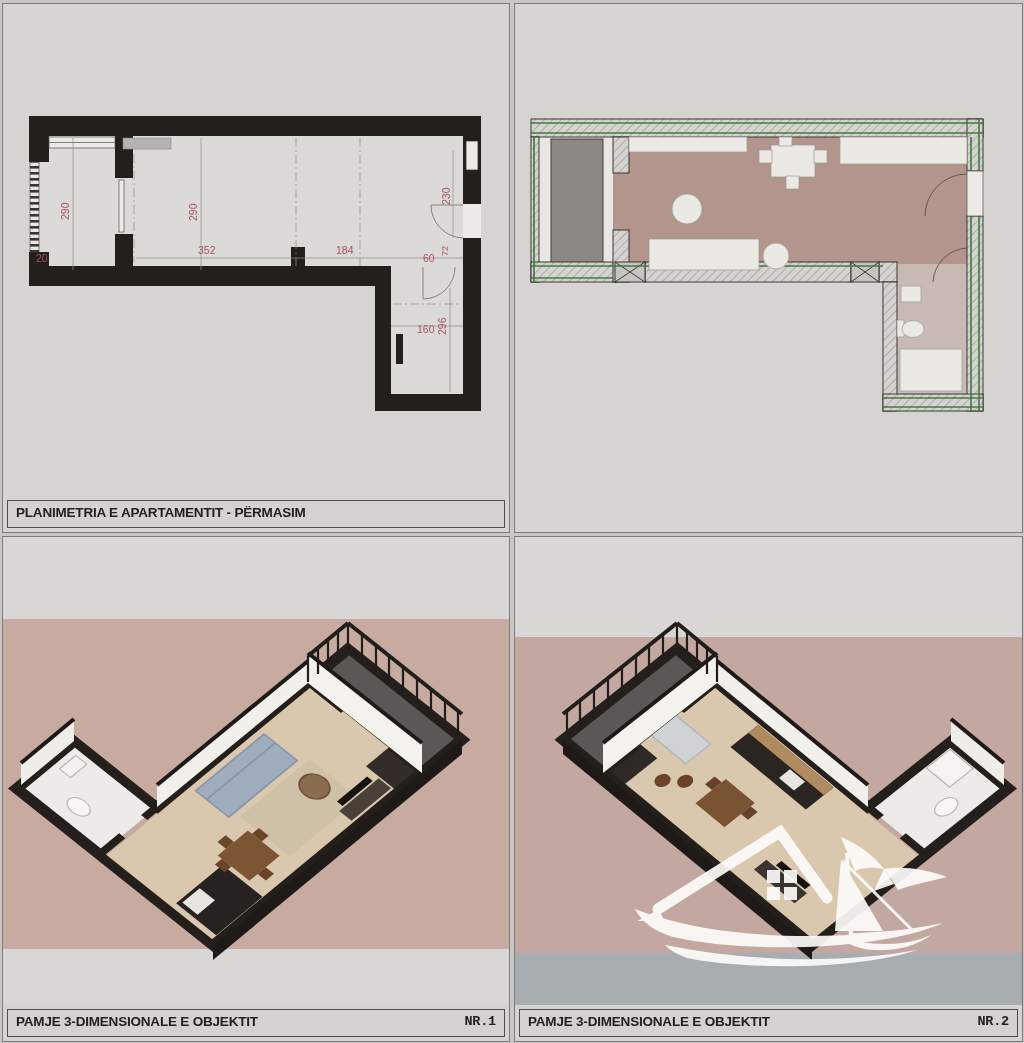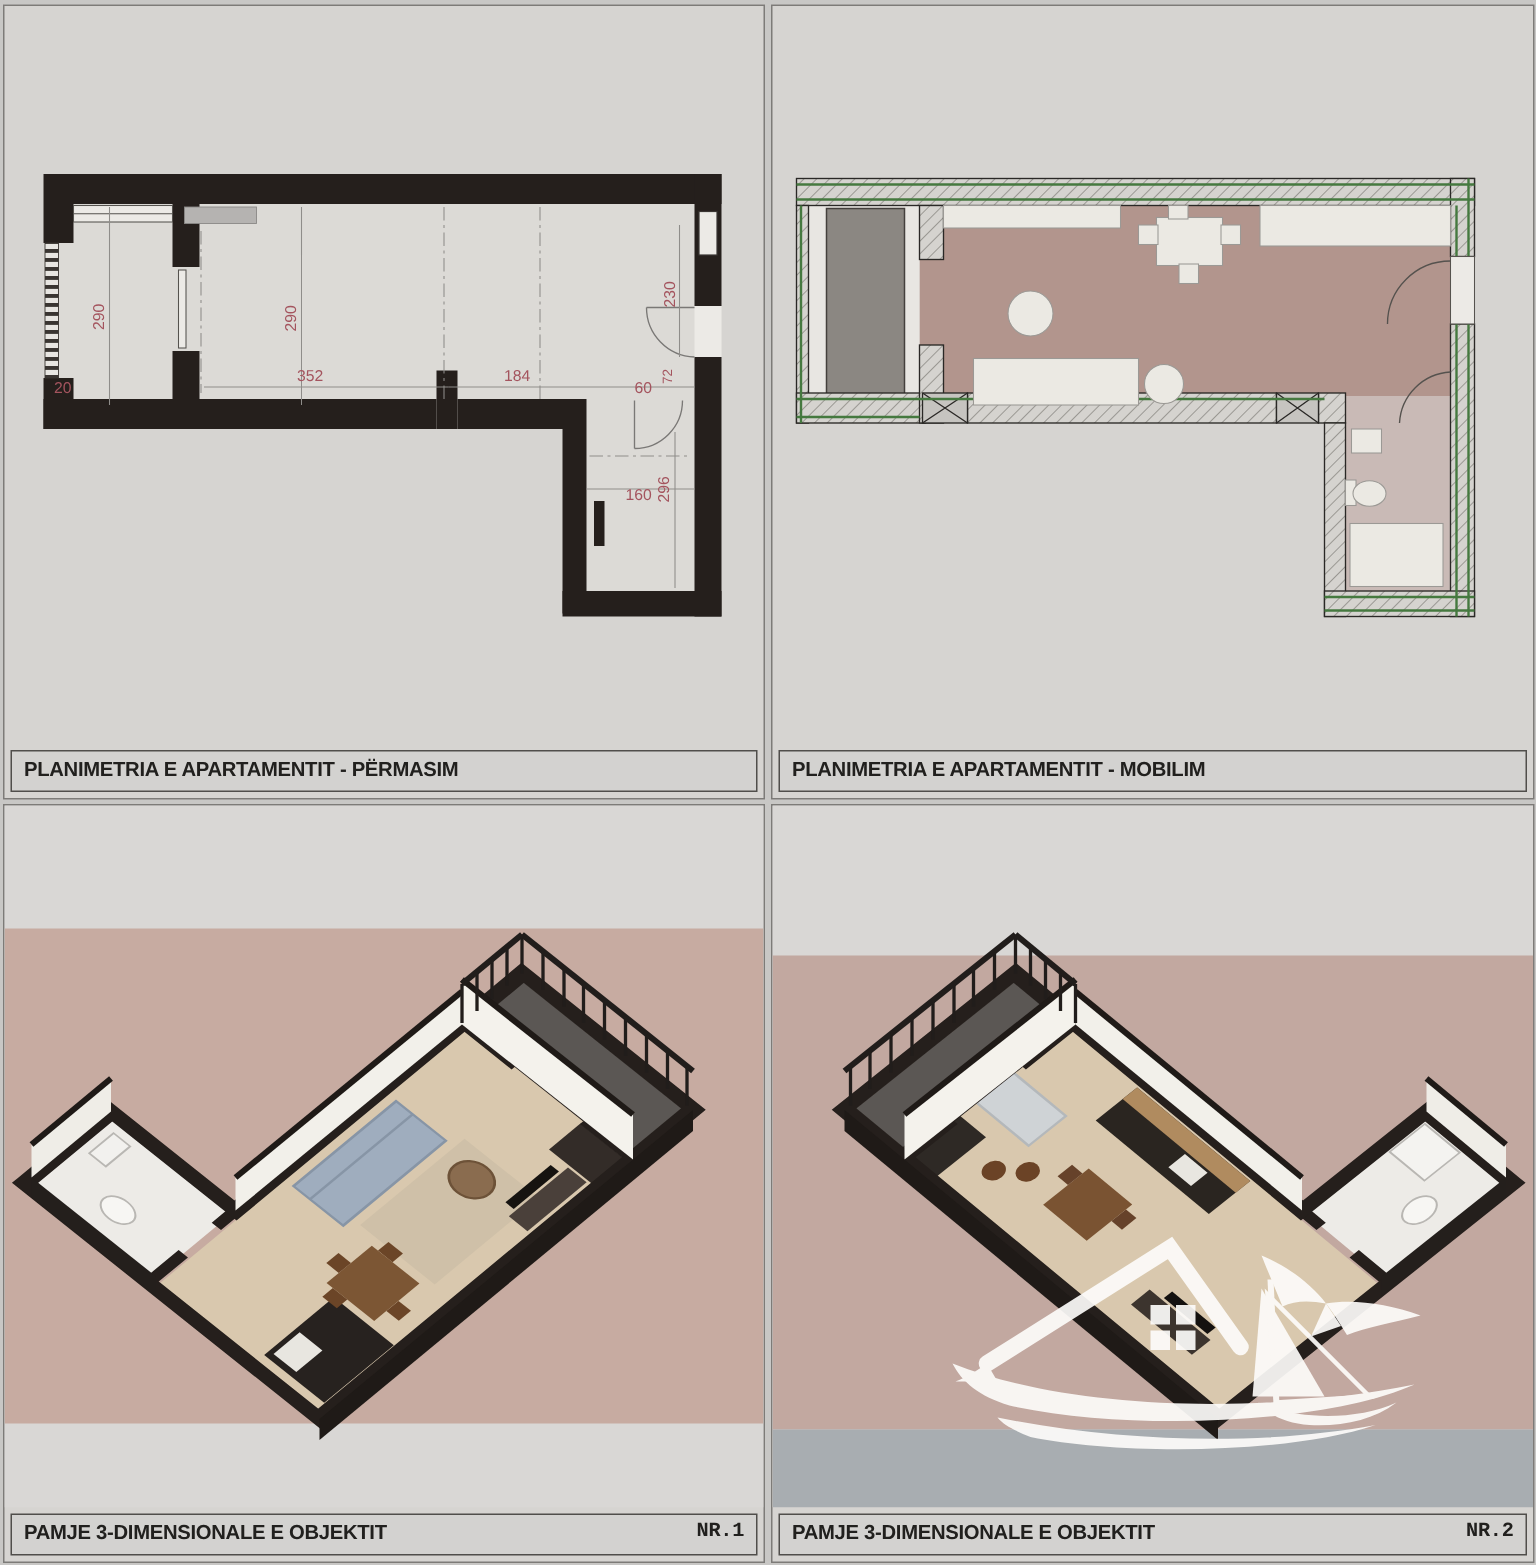--- a/index.html
+++ b/index.html
@@ -174,23 +174,20 @@
         <circle cx="261" cy="252" r="13"></circle>
         <rect x="134" y="235" width="110" height="31"></rect>
         <rect x="386" y="282" width="20" height="16"></rect>
         <g>
           <rect x="382" y="316" width="7" height="17"></rect>
           <ellipse cx="398" cy="325" rx="11" ry="8.5"></ellipse>
         </g>
         <rect x="385" y="345" width="62" height="42"></rect>
       </g>
     </svg>
-    <div class="labelbar">
-      <span>PLANIMETRIA E APARTAMENTIT - MOBILIM</span>
-    </div>
   </div>
 
   <div class="panel" style="left:2px;top:536px;width:506px;height:504px;">
     <svg width="506" height="468" viewBox="0 0 506 468">
       <rect x="0" y="0" width="506" height="468" fill="#d9d7d5"></rect>
       <rect x="0" y="82" width="506" height="330" fill="#c7aba1"></rect>
       <g>
 
         <g transform="matrix(0.58,-0.48,0.69,0.55,96,318)">
           <rect x="6" y="6" width="418" height="153" fill="#d9c8ae"></rect>

